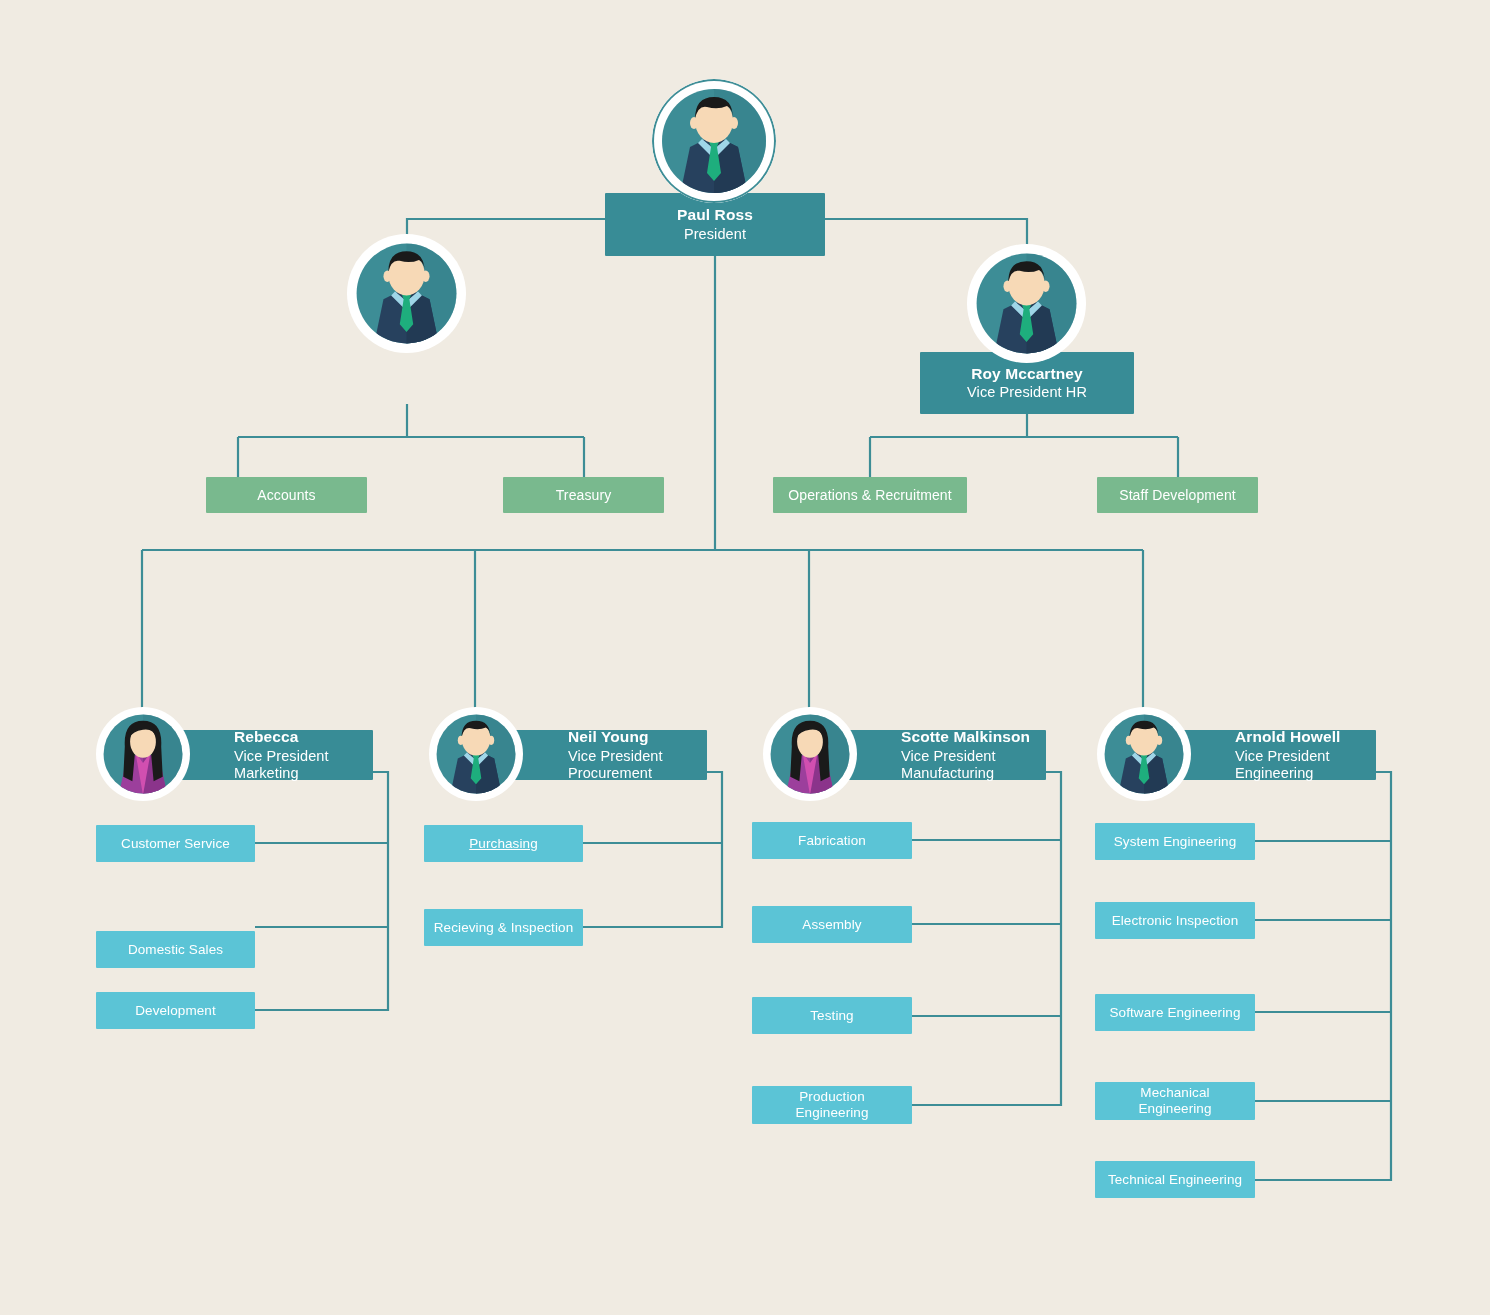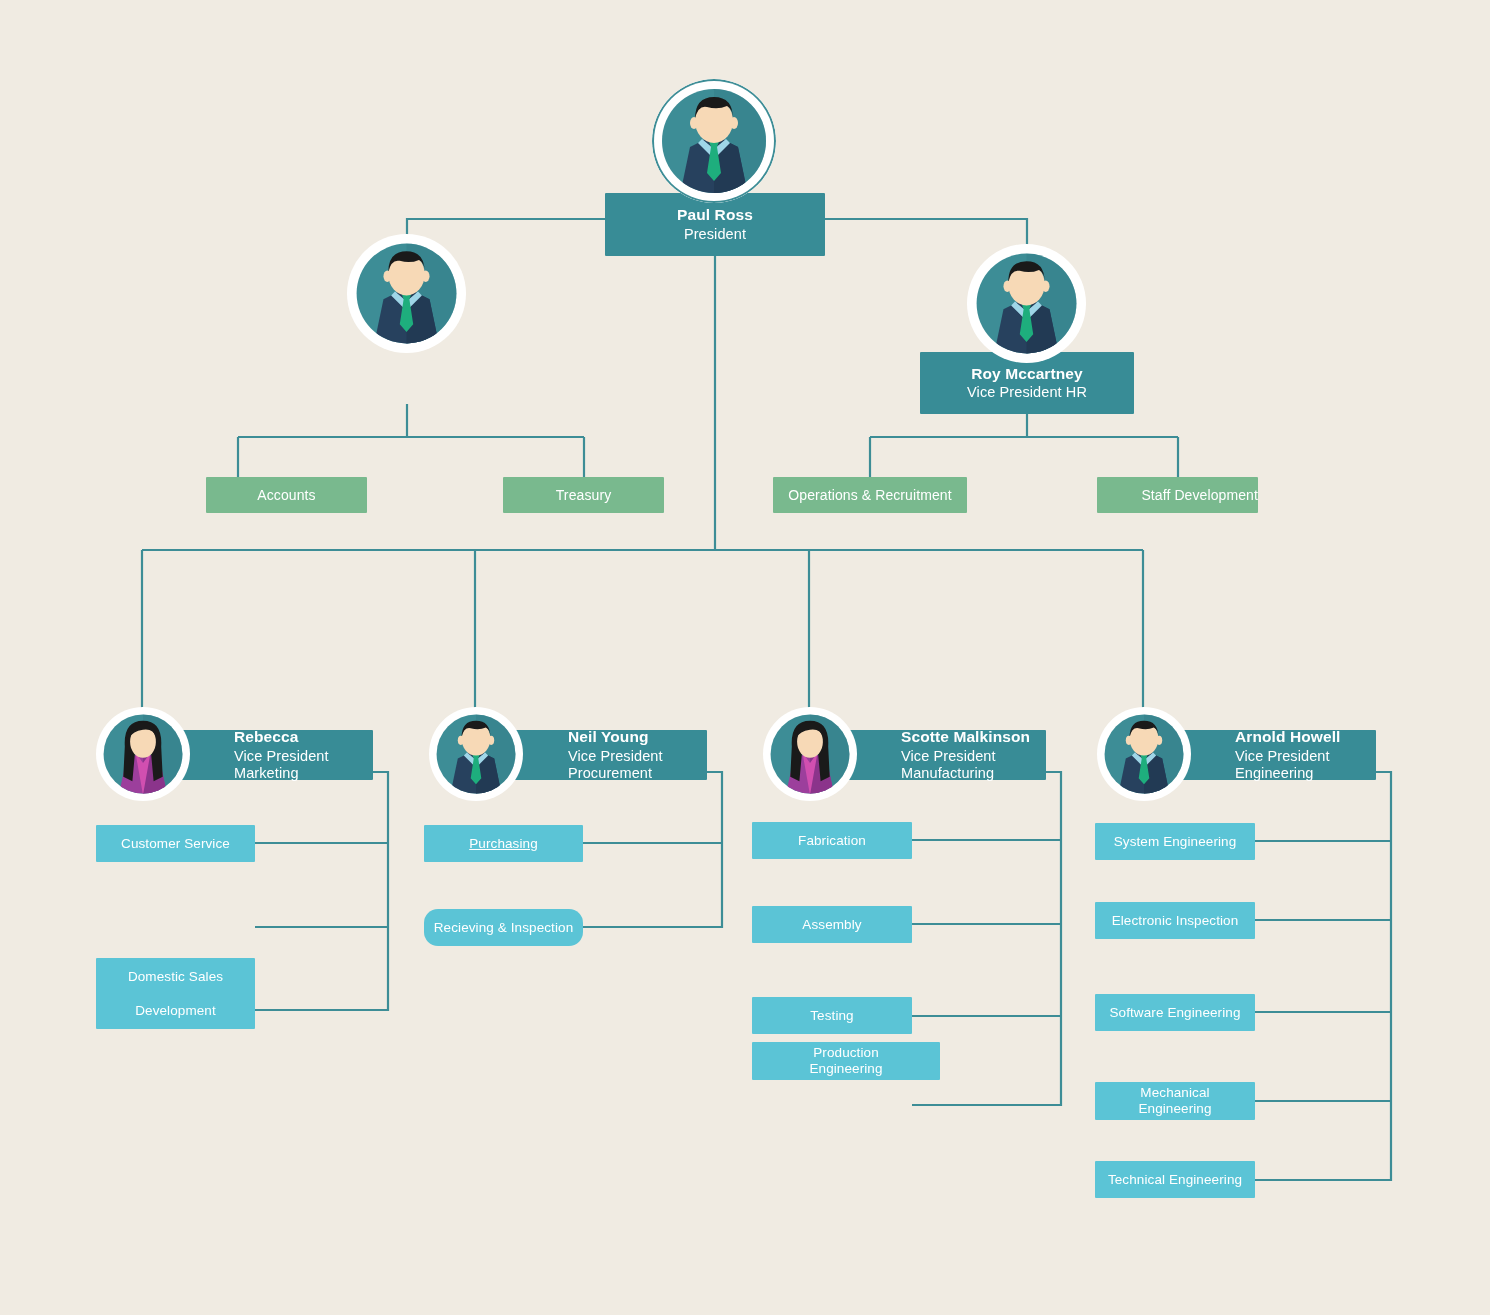--- a/index.html
+++ b/index.html
@@ -252,21 +252,21 @@
 
   <div class="node dept-green" style="left:158px; top:477px; width:161px; height:36px;margin-left:48px;">
     <span>Accounts</span>
   </div>
   <div class="node dept-green" style="left:503px; top:477px; width:161px; height:36px;">
     <span>Treasury</span>
   </div>
   <div class="node dept-green" style="left:773px; top:477px; width:194px; height:36px;">
     <span>Operations &amp; Recruitment</span>
   </div>
-  <div class="node dept-green" style="left:1097px; top:477px; width:161px; height:36px;align-items:flex-end;">
+  <div class="node dept-green" style="left:1097px; top:477px; width:161px; height:36px;">
     <span>Staff Development</span>
   </div>
 
   <div class="node exec vp" style="left:130px; top:730px; width:243px; height:50px;">
     <div class="nm">Rebecca</div>
     <div class="rl">Vice President Marketing</div>
   </div>
   <div class="avatar" style="left:96px; top:707px; width:94px; height:94px;">
     <svg width="94" height="94" viewBox="0 0 124 124">
       <defs>
@@ -363,44 +363,44 @@
         <path d="M43 40 q0 -22 19 -22 q19 0 19 22 q0 -10 -6 -13 q-9 4 -20 1 q-9 -2 -12 12 z" fill="#1a1a1a"></path>
         <ellipse cx="42" cy="44" rx="4" ry="6" fill="#f7d9b6"></ellipse>
         <ellipse cx="82" cy="44" rx="4" ry="6" fill="#f7d9b6"></ellipse>
       </g>
     </svg>
   </div>
 
   <div class="node leaf-blue" style="left:96px; top:825px; width:159px; height:37px;">
     <span>Customer Service</span>
   </div>
-  <div class="node leaf-blue" style="left:96px; top:958px; width:159px; height:37px;">
+  <div class="node leaf-blue" style="left:96px; top:931px; width:159px; height:37px;">
     <span>Domestic Sales</span>
   </div>
   <div class="node leaf-blue" style="left:96px; top:992px; width:159px; height:37px;">
     <span>Development</span>
   </div>
 
   <div class="node leaf-blue" style="left:424px; top:825px; width:159px; height:37px;text-decoration:underline;">
     <span>Purchasing</span>
   </div>
-  <div class="node leaf-blue" style="left:424px; top:909px; width:159px; height:37px;border-radius:14px;">
+  <div class="node leaf-blue" style="left:424px; top:909px; width:159px; height:37px;">
     <span>Recieving &amp; Inspection</span>
   </div>
 
   <div class="node leaf-blue" style="left:752px; top:822px; width:160px; height:37px;">
     <span>Fabrication</span>
   </div>
   <div class="node leaf-blue" style="left:752px; top:906px; width:160px; height:37px;">
     <span>Assembly</span>
   </div>
   <div class="node leaf-blue" style="left:752px; top:997px; width:160px; height:37px;">
     <span>Testing</span>
   </div>
-  <div class="node leaf-blue" style="left:752px; top:1042px; width:188px; height:38px;">
+  <div class="node leaf-blue" style="left:752px; top:1086px; width:160px; height:38px;">
     <span>Production</span>
     <span class="l2">Engineering</span>
   </div>
 
   <div class="node leaf-blue" style="left:1095px; top:823px; width:160px; height:37px;">
     <span>System Engineering</span>
   </div>
   <div class="node leaf-blue" style="left:1095px; top:902px; width:160px; height:37px;">
     <span>Electronic Inspection</span>
   </div>

